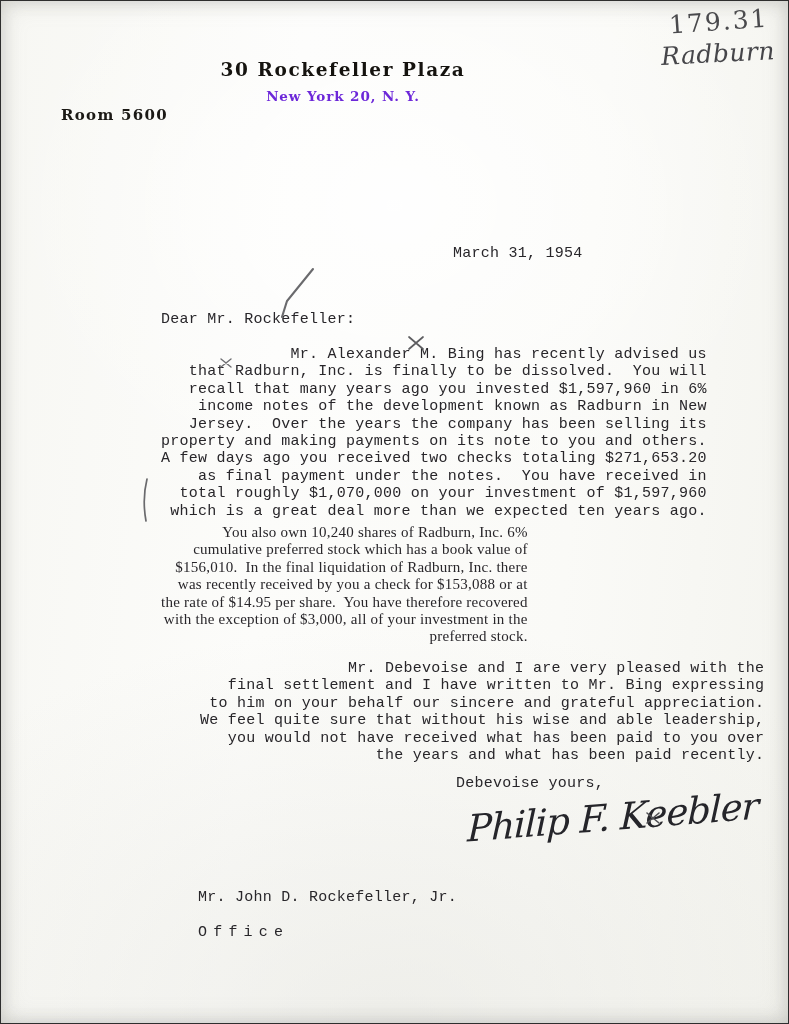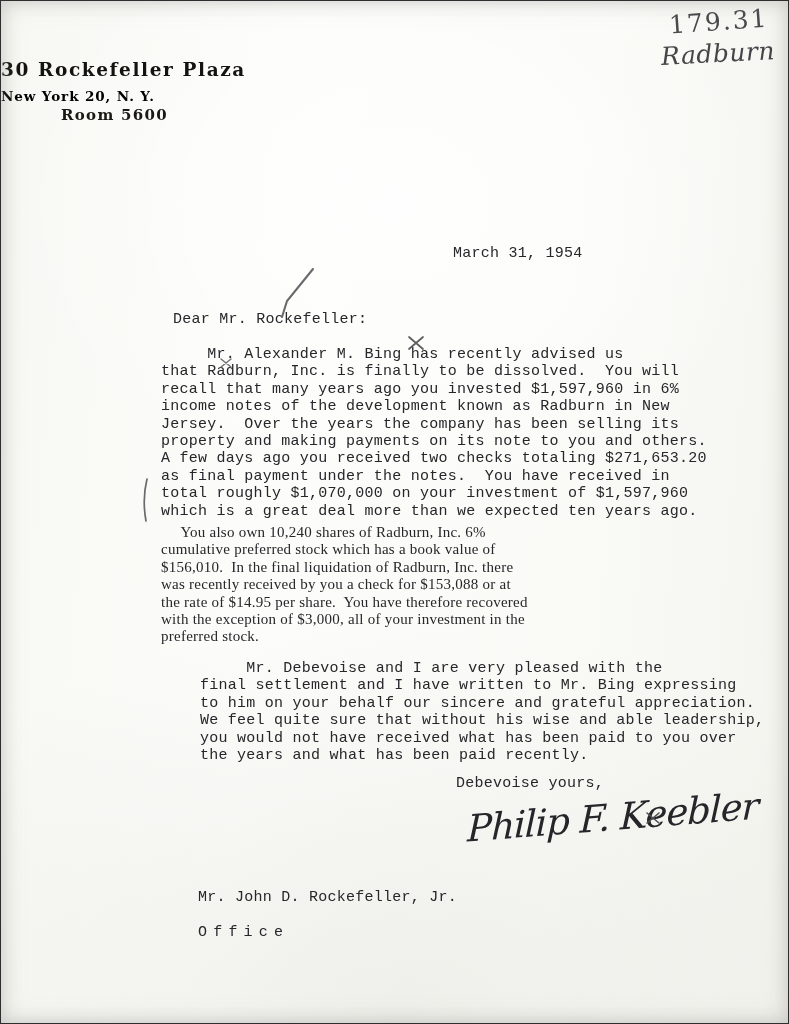--- a/index.html
+++ b/index.html
@@ -40,36 +40,37 @@
       inset -3px 0 16px rgba(140,140,135,0.16);
     pointer-events: none;
   }
 
   
   .letterhead {
     position: absolute;
     top: 58px;
     left: 0;
     width: 684px;
+    text-align: center;
   }
   .lh-line1 {
     font-family: "DejaVu Serif", serif;
     font-size: 18.5px;
     font-weight: 700;
     letter-spacing: 1.6px;
     color: #15130f;
     white-space: nowrap;
   }
   .lh-line2 {
     margin-top: 8px;
     font-family: "DejaVu Serif", serif;
     font-size: 13.5px;
     font-weight: 700;
     letter-spacing: 0.9px;
-    color: #000000;
+    color: #6d28d9;
     white-space: nowrap;
   }
 
   .room {
     position: absolute;
     top: 105px;
     left: 60px;
     font-family: "DejaVu Serif", serif;
     font-size: 15px;
     font-weight: 700;
@@ -90,25 +91,25 @@
 
   .date {
     position: absolute;
     top: 244px;
     left: 452px;
   }
   .salutation {
     position: absolute;
     top: 310px;
     left: 160px;
-    margin-left: 12px;
   }
   .para {
     position: absolute;
     left: 160px;
+    text-align: right;
   }
   .p1 { top: 345px; }
   .p2 { top: 523px; font-family: Liberation Serif, serif; }
   .p3 { top: 659px; margin-left: 39px; }
 
   .closing {
     position: absolute;
     top: 774px;
     left: 455px;
   }

